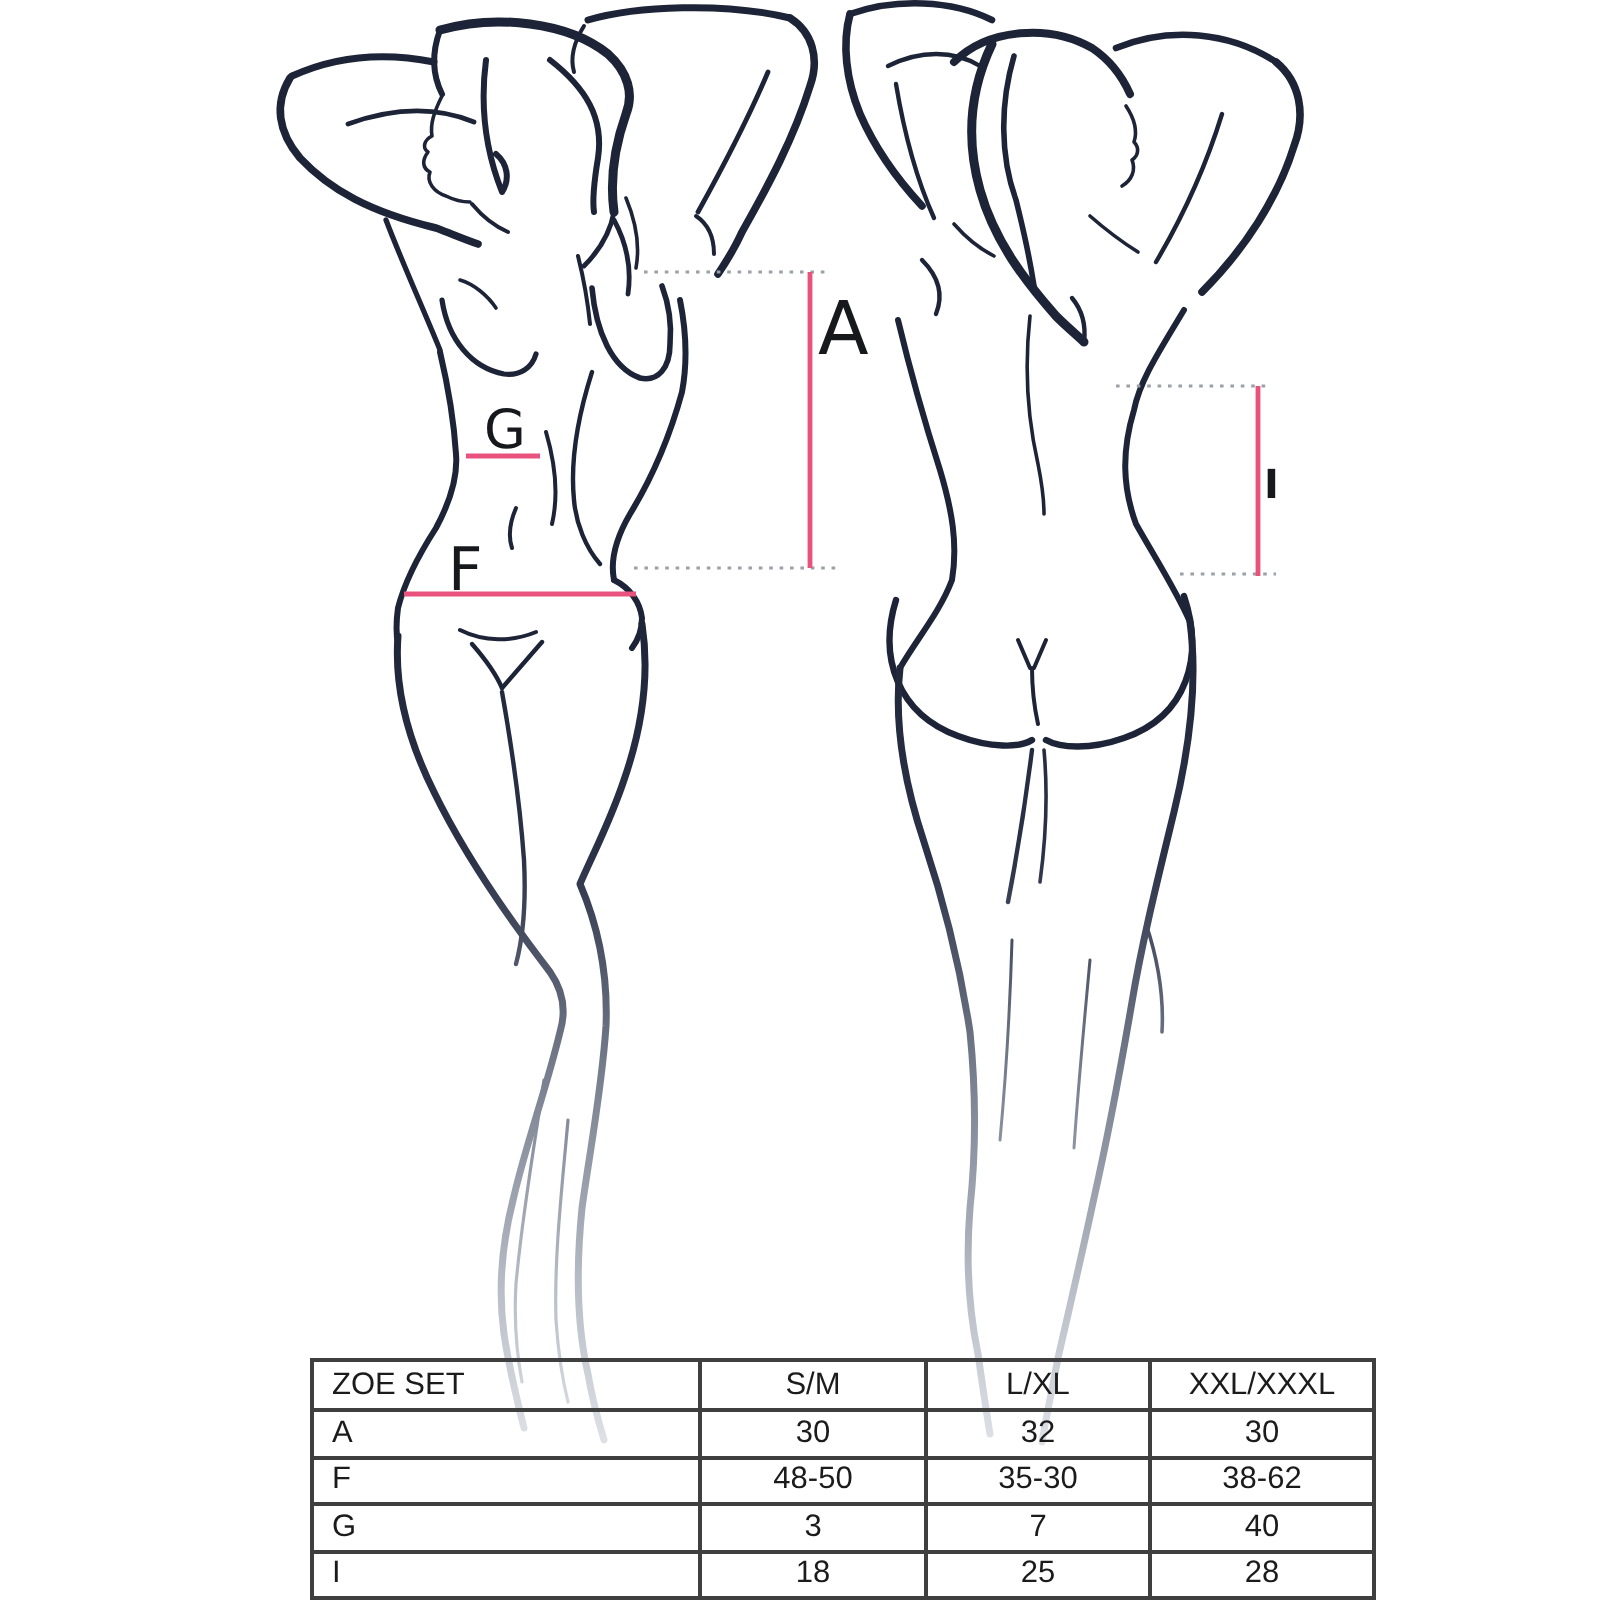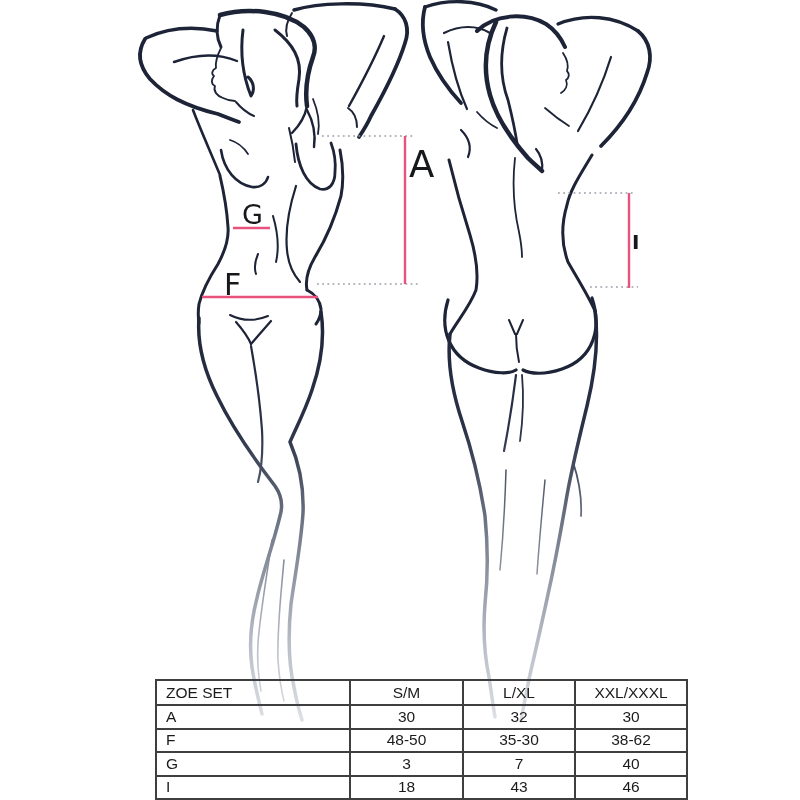--- a/index.html
+++ b/index.html
@@ -162,19 +162,19 @@
     </tr>
     <tr style="height:23.5px;">
       <td class="rowhead">G</td>
       <td>3</td>
       <td>7</td>
       <td>40</td>
     </tr>
     <tr style="height:23.5px;">
       <td class="rowhead">I</td>
       <td>18</td>
-      <td>43</td>
-      <td>46</td>
+      <td>25</td>
+      <td>28</td>
     </tr>
   </tbody>
 </table>
 
 </div>
 
 </body></html>

